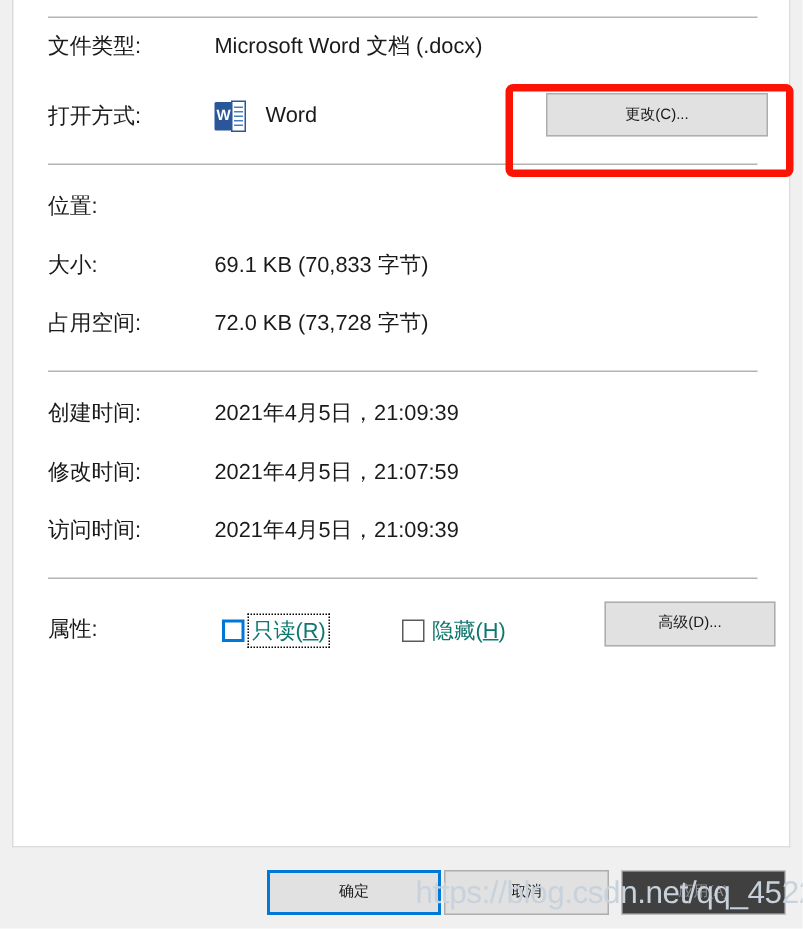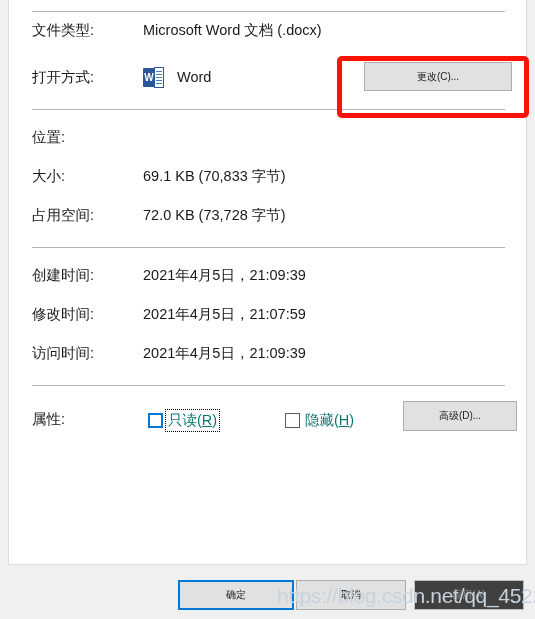--- a/index.html
+++ b/index.html
@@ -188,21 +188,21 @@
     padding: 0 1px;
     white-space: nowrap;
   }
   .cb-label.focus-ring {
     outline: 1px dotted #000000;
     outline-offset: 1px;
   }
   .cb-label u { text-decoration: underline; }
 
   #cb-readonly { left: 139px; top: 418px; }
-  #cb-hidden   { left: 276px; top: 418px; }
+  #cb-hidden   { left: 259px; top: 418px; }
 
   
   #ok-button {
     left: 178px;
     top: 580px;
     width: 116px;
     height: 30px;
   }
   #cancel-button {
     left: 296px;

